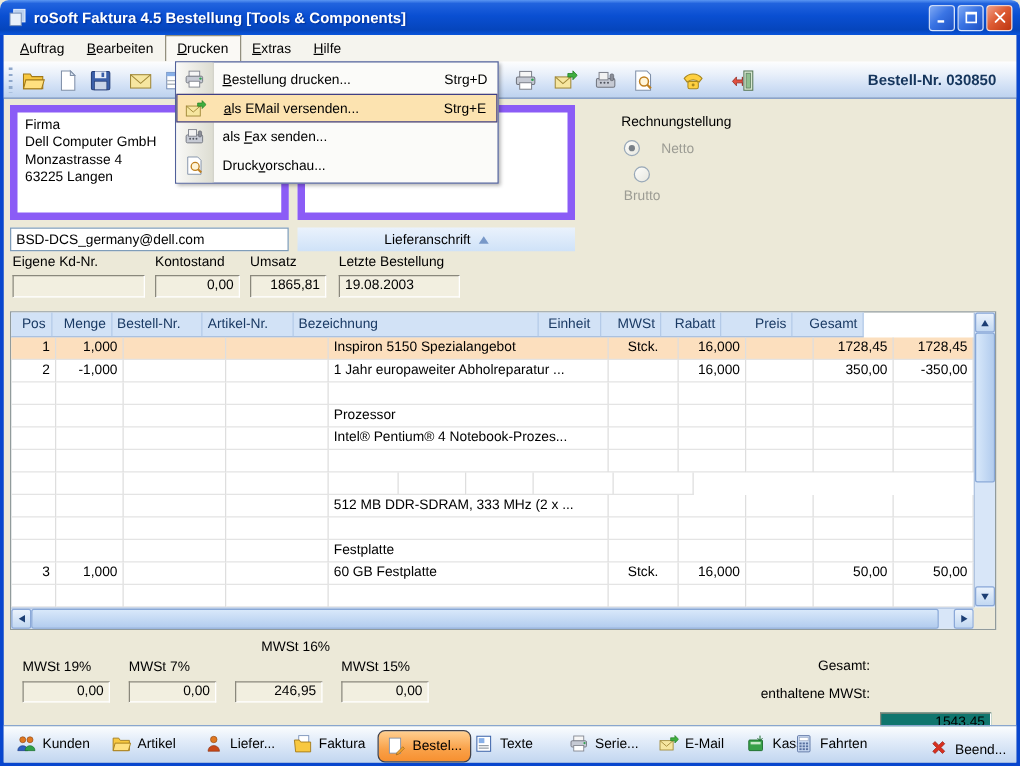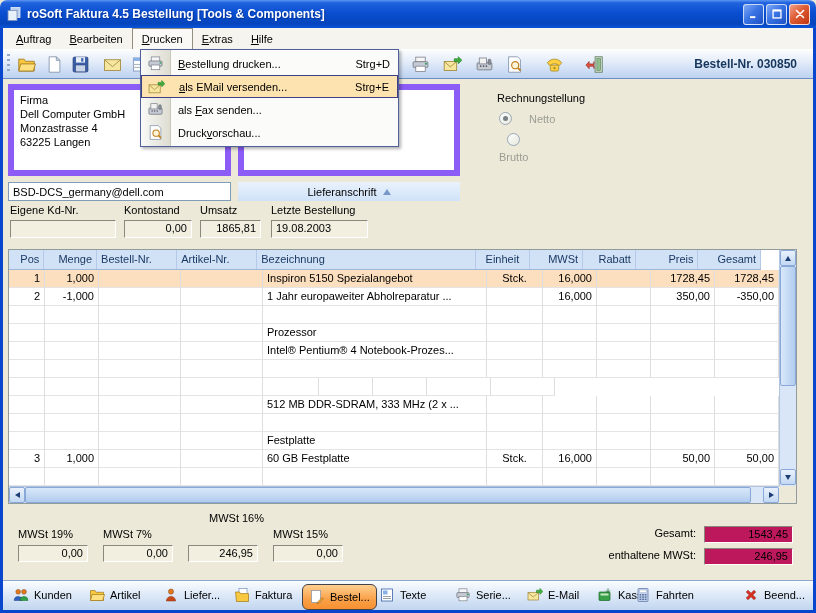--- a/index.html
+++ b/index.html
@@ -62,25 +62,25 @@
     border-bottom:6px solid #7898C8;}
   #billingtitle{position:absolute;left:497px;top:92px;}
   .radio-row{position:absolute;left:499px;display:flex;align-items:center;gap:5px;}
   .radio{width:11px;height:11px;border-radius:50%;border:1px solid #98A8B8;
     background:linear-gradient(135deg,#FDFDFB,#E8E8E0);display:inline-block;position:relative;}
   .radio.sel::after{content:"";position:absolute;left:3px;top:3px;width:5px;height:5px;border-radius:50%;background:#788088;}
   .radio-label{color:#9C9C94;}
   .flabel{position:absolute;white-space:nowrap;}
   .sunken{position:absolute;background:#F2EFE0;border:1px solid;border-color:#8A887C #FFF #FFF #8A887C;
     box-sizing:border-box;line-height:15px;padding:0 4px;overflow:hidden;white-space:nowrap;}
-  .sunken.light{background:#be185d;}
+  .sunken.light{background:#0f766e;margin-top:44px;}
   
   .table{position:absolute;left:8px;top:249px;width:789px;height:255px;background:#FFF;
     border:1px solid #919B9C;box-sizing:border-box;}
-  .thead{position:absolute;left:0;top:0;width:752px;height:20px;display:flex;
+  .thead{position:absolute;left:0;top:0;width:682px;height:20px;display:flex;
     background:#D2E2F6;border-bottom:1px solid #9EB6D8;box-sizing:border-box;}
   .th{box-sizing:border-box;padding:0 4px;line-height:19px;color:#1A3A64;
     border-right:1px solid #B4CAE8;overflow:hidden;white-space:nowrap;}
   .tbody{position:absolute;left:0;top:20px;width:770px;}
   .trow{position:relative;width:770px;height:18px;display:flex;}
   .trow.sel{background:#FCDFBE;}
   .td{box-sizing:border-box;padding:0 4px;line-height:17px;border-right:1px solid #DEDEDE;
     border-bottom:1px solid #E4E4E4;overflow:hidden;white-space:nowrap;}
   
   .vscroll{position:absolute;right:0;top:0;width:17px;height:236px;background:#D8E6F8;
@@ -570,21 +570,21 @@
               <rect x="7.1" y="9.3" width="1.8" height="1.5"></rect>
               <rect x="9.7" y="9.3" width="1.8" height="1.5"></rect>
               <rect x="4.5" y="11.6" width="1.8" height="1.5"></rect>
               <rect x="7.1" y="11.6" width="1.8" height="1.5"></rect>
               <rect x="9.7" y="11.6" width="1.8" height="1.5"></rect>
             </g>
           </svg>
         </span>
         <span class="tab-label">Fahrten</span>
       </div>
-      <div class="tab" style="left: 736px;">
+      <div class="tab" style="left: 736px; align-items: flex-end;">
         <span class="ico ">
           <svg viewBox="0 0 16 16">
             <path d="M3.2 5L5 3.2 8 6.2l3-3L12.8 5l-3 3 3 3-1.8 1.8-3-3-3 3L3.2 11l3-3z" fill="#D83020" stroke="#8E1810" stroke-width="0.5"></path>
           </svg>
         </span>
         <span class="tab-label">Beend...</span>
       </div>
     </div>
 
   <div class="dropdown" id="dropdown">

